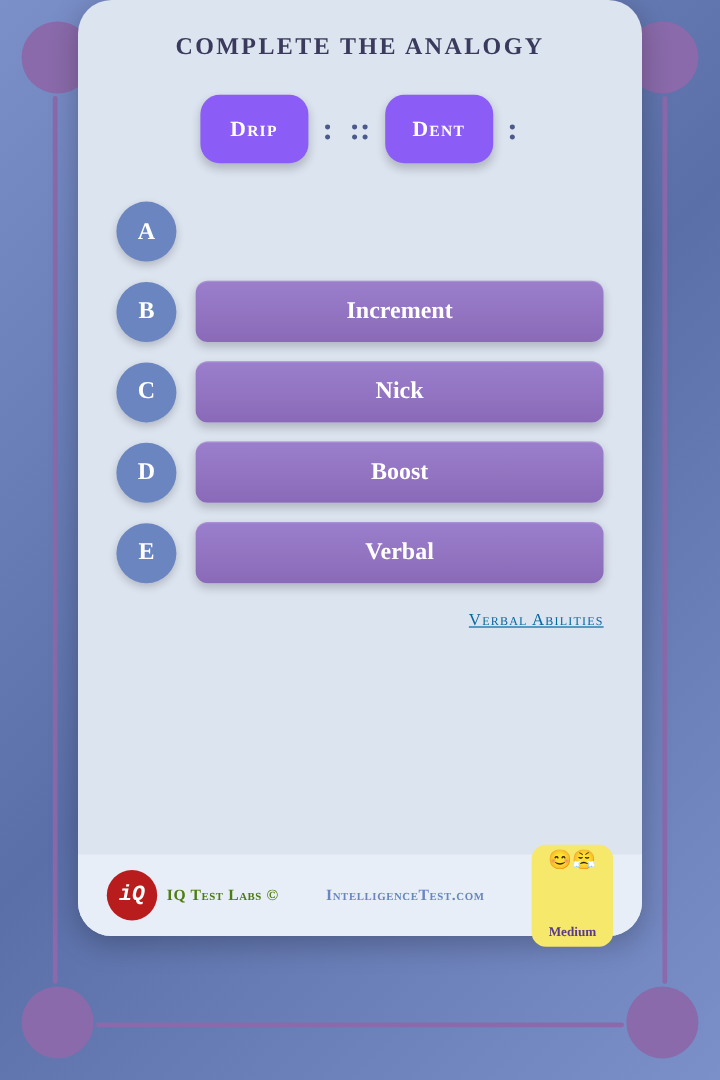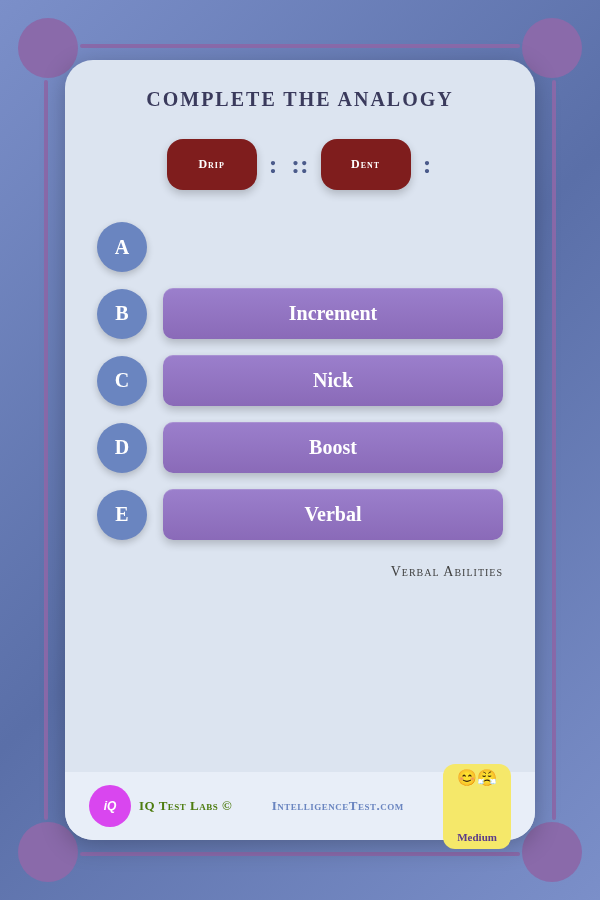--- a/index.html
+++ b/index.html
@@ -10,21 +10,21 @@
       overflow: hidden;
       font-family: 'Georgia', serif;
       background: #6a7fbd;
     }
 
     .outer-frame {
       width: 600px;
       height: 900px;
       background: linear-gradient(135deg, #7b8fc9 0%, #5a6fa8 50%, #7b8fc9 100%);
       display: flex;
-      align-items: center;
+      align-items: flex-start;
       justify-content: center;
       position: relative;
     }
 
     
     .corner {
       position: absolute;
       width: 60px;
       height: 60px;
       background: #8a6aaa;
@@ -84,23 +84,23 @@
     .analogy-row {
       display: flex;
       align-items: center;
       gap: 10px;
       margin-bottom: 32px;
       width: 100%;
       justify-content: center;
     }
 
     .word-box {
-      background: #7f1d1d;
+      background: #8b5cf6;
       color: white;
-      font-size: 12px;
+      font-size: 18px;
       font-weight: bold;
       font-variant: small-caps;
       letter-spacing: 1px;
       padding: 18px 22px;
       border-radius: 16px;
       min-width: 90px;
       text-align: center;
       box-shadow: 0 4px 8px rgba(0,0,0,0.2);
     }
 
@@ -148,27 +148,28 @@
       color: white;
       font-size: 20px;
       font-weight: bold;
       padding: 14px 24px;
       border-radius: 10px;
       text-align: center;
       box-shadow: 0 4px 8px rgba(0,0,0,0.2), inset 0 1px 0 rgba(255,255,255,0.15);
     }
 
     .verbal-abilities {
-      color: #404040;
+      color: #0369a1;
       font-size: 14px;
       font-variant: small-caps;
       letter-spacing: 1px;
       align-self: flex-end;
       margin-top: 8px;
       margin-bottom: 4px;
+      text-decoration: underline;
     }
 
     
     .footer-bar {
       position: absolute;
       bottom: 0;
       left: 0;
       right: 0;
       height: 68px;
       background: #e8eef8;
@@ -182,29 +183,29 @@
     .footer-logo {
       display: flex;
       align-items: center;
       gap: 8px;
     }
 
     .iq-icon {
       width: 42px;
       height: 42px;
       border-radius: 50%;
-      background: #d946ef;
+      background: #b91c1c;
       display: flex;
       align-items: center;
       justify-content: center;
       color: white;
       font-style: italic;
       font-weight: bold;
-      font-size: 12px;
-      font-family: Liberation Sans, sans-serif;
+      font-size: 18px;
+      font-family: Liberation Mono, monospace;
     }
 
     .footer-text {
       font-size: 13px;
       font-weight: bold;
       color: #4d7c0f;
       letter-spacing: 0.5px;
       font-variant: small-caps;
     }
 

